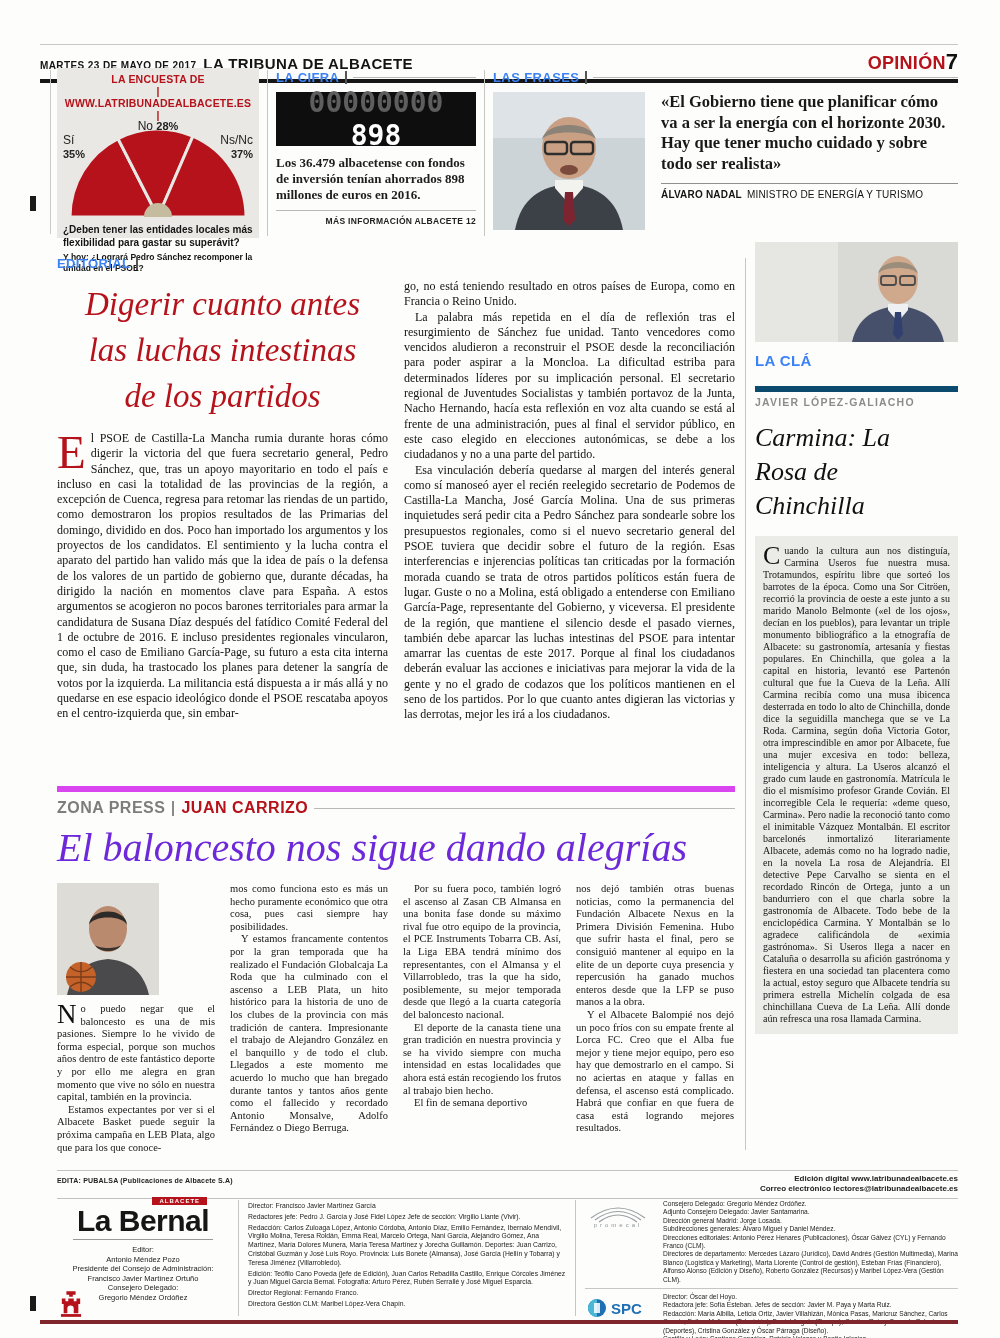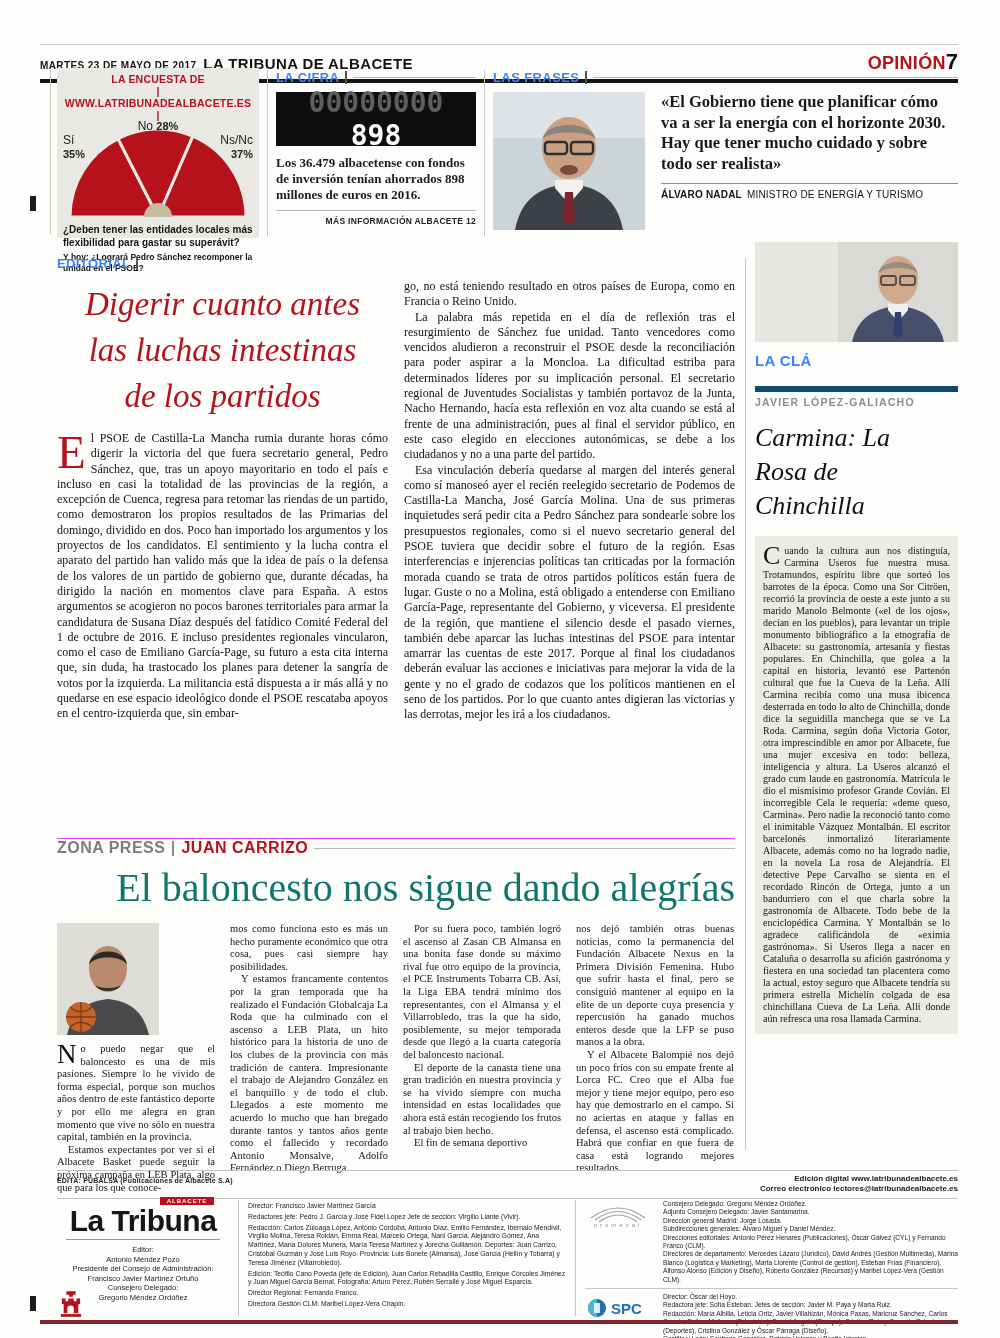--- a/index.html
+++ b/index.html
@@ -78,26 +78,26 @@
   .side-label .label-red{font-size:15px;}
   .side-author{color:#8c8c8c;font-weight:bold;font-size:10.5px;letter-spacing:1.2px;margin-top:4px;}
   .side-head{font-family:"Liberation Serif",serif;font-style:italic;font-size:26px;line-height:34px;
              color:#111;margin-top:13px;width:165px;}
   .side-body{margin-top:13px;background:#ebebe8;padding:9px 8px;font-family:"Liberation Serif",serif;
              font-size:10px;line-height:12px;text-align:justify;color:#151515;}
   .dropcap-sm{float:left;font-family:"Liberation Serif",serif;font-size:26px;line-height:22px;
               padding-right:4px;color:#111;}
 
   
-  .zp{left:57px;top:838px;width:678px;border-top:1px solid #d946ef;}
+  .zp{left:57px;top:786px;width:678px;border-top:6px solid #d946ef;padding-top:7px;}
   .zp-lab1{color:#7d7d7d;font-weight:bold;font-size:16px;letter-spacing:.5px;white-space:nowrap;}
   .zp-bar{width:2px;height:15px;background:#8a8a8a;margin:0 7px;}
   .zp-lab2{color:#b5121b;font-weight:bold;font-size:16px;letter-spacing:.5px;white-space:nowrap;}
-  .zp-head{font-family:"Liberation Serif",serif;font-size:40px;line-height:46px;
-           color:#0f766e;margin-top:8px;text-align:right;}
+  .zp-head{font-family:"Liberation Serif",serif;font-style:italic;font-size:40px;line-height:46px;
+           color:#6d28d9;margin-top:8px;}
   .zp-cols{display:flex;margin-top:12px;}
   .zp-col{width:158px;font-family:"Liberation Serif",serif;font-size:10.5px;line-height:12.6px;
           text-align:justify;color:#151515;}
   .zp-col + .zp-col{margin-left:15px;}
   .zp-photo{width:102px;height:112px;margin-bottom:8px;}
   .dropcap-zp{float:left;font-family:"Liberation Serif",serif;font-size:27px;line-height:22px;
               padding-right:4px;color:#111;}
 
   
   .edita-row{left:57px;top:1170px;width:901px;border-top:1px solid #c2c2bf;border-bottom:1px solid #c2c2bf;
@@ -312,21 +312,21 @@
     <div class="digital">
       <div>Edición digital www.latribunadealbacete.es</div>
       <div>Correo electrónico lectores@latribunadealbacete.es</div>
     </div>
   </div>
 
   <div class="mast abs">
     <div class="mast-col1">
       <div class="lt-logo">
         <span class="lt-tag">ALBACETE</span>
-        <div class="lt-name">La Tribuna</div>
+        <div class="lt-name">La Bernal</div>
       </div>
       <div class="mast-lines">
           <div>Editor:</div>
           <div>Antonio Méndez Pozo</div>
           <div>Presidente del Consejo de Administración:</div>
           <div>Francisco Javier Martínez Ortuño</div>
           <div>Consejero Delegado:</div>
           <div>Gregorio Méndez Ordóñez</div>
         </div>
       <div class="castle">

